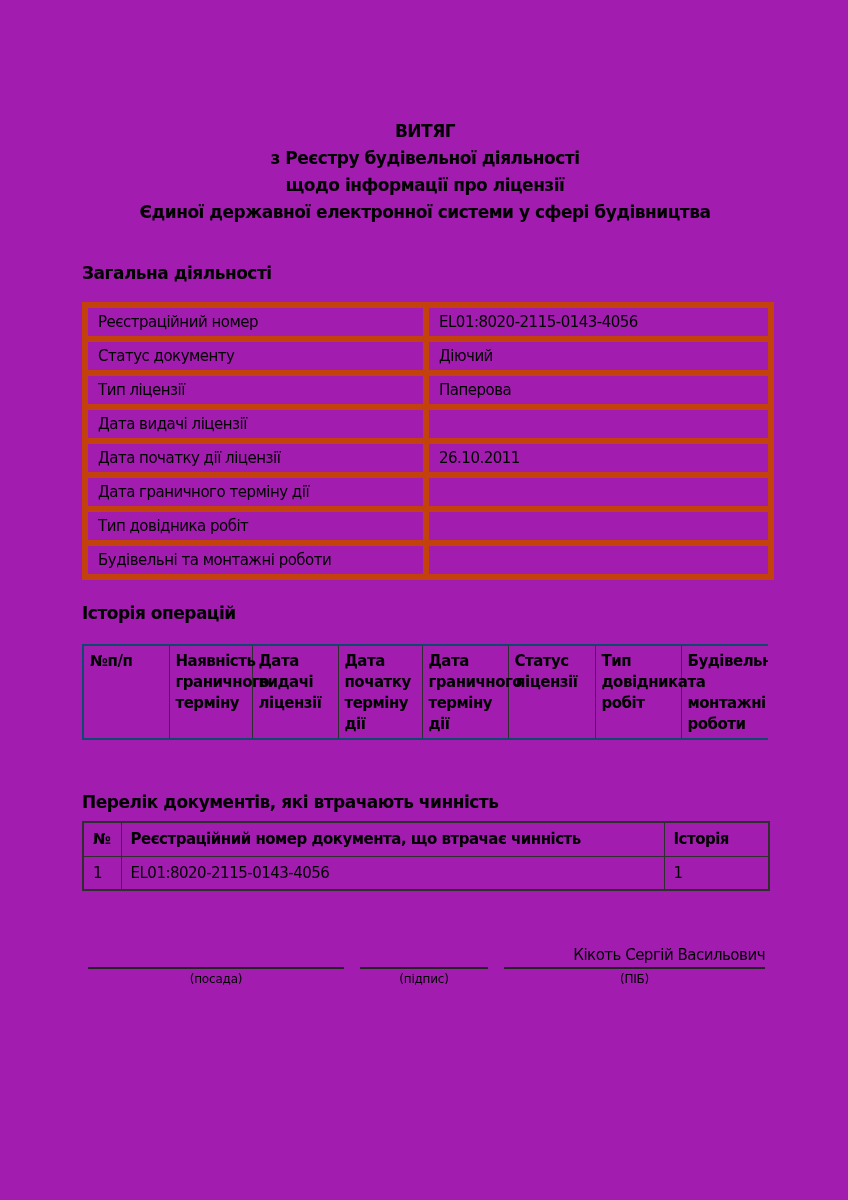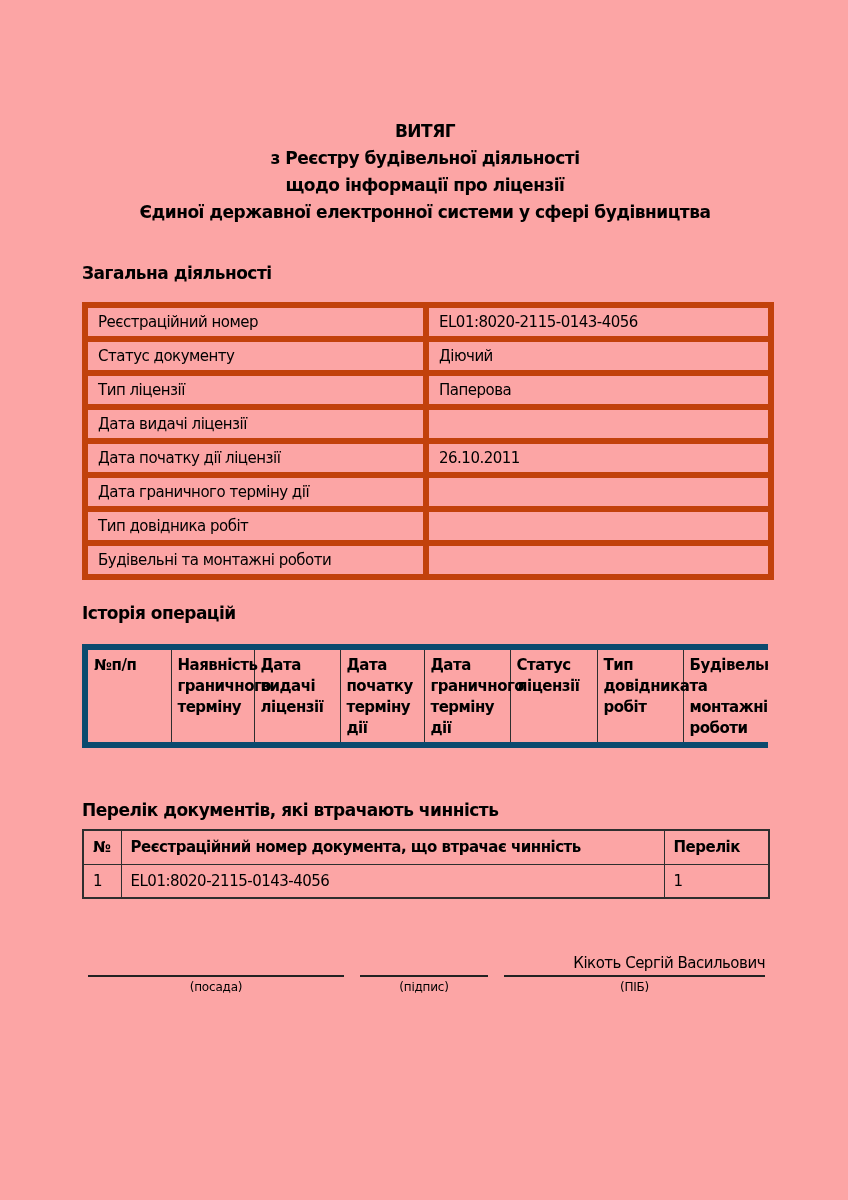--- a/index.html
+++ b/index.html
@@ -1,21 +1,21 @@
 <!DOCTYPE html>
 <html><head>
 <meta charset="utf-8">
 <style>
   * { margin: 0; padding: 0; box-sizing: border-box; }
   html, body { background: #e9e9e9; }
   .page {
     width: 848px;
     height: 1200px;
     margin: 0 auto;
-    background: #fca5a5;
+    background: #a21caf;
     color: #000000;
     font-family: "DejaVu Sans", "Liberation Sans", sans-serif;
     letter-spacing: -0.5px;
     padding: 0 80px 0 82px;
     overflow: hidden;
   }
   .doc-title {
     padding-top: 118px;
     text-align: center;
     font-weight: bold;
@@ -39,21 +39,21 @@
     border: 6px solid #c2410c;
     height: 34px;
     vertical-align: middle;
     font-size: 15px;
     padding: 0 10px;
     overflow: hidden;
   }
 
   
   .history-wrap { width: 686px; margin-top: 20px; overflow: hidden; }
-  table.history { width: 686px; border: 6px solid #0c4a6e; padding-left: 23px; }
+  table.history { width: 686px; border: 2px solid #0c4a6e; padding-left: 23px; }
   table.history th {
     border: 1px solid #2e2e2e;
     font-size: 15px;
     font-weight: bold;
     text-align: left;
     vertical-align: top;
     padding: 5px 0 3px 6px;
     line-height: 21px;
     overflow: visible;
     white-space: normal;
@@ -171,21 +171,21 @@
   <table class="docs">
     <colgroup>
         <col style="width:38px">
         <col style="width:543px">
         <col style="width:105px">
       </colgroup>
     <tbody>
       <tr>
         <th>№</th>
         <th>Реєстраційний номер документа, що втрачає чинність</th>
-        <th>Перелік</th>
+        <th>Історія</th>
       </tr>
       <tr>
         <td>1</td>
         <td>EL01:8020-2115-0143-4056</td>
         <td>1</td>
       </tr>
     </tbody>
   </table>
 
   <div class="signature">

